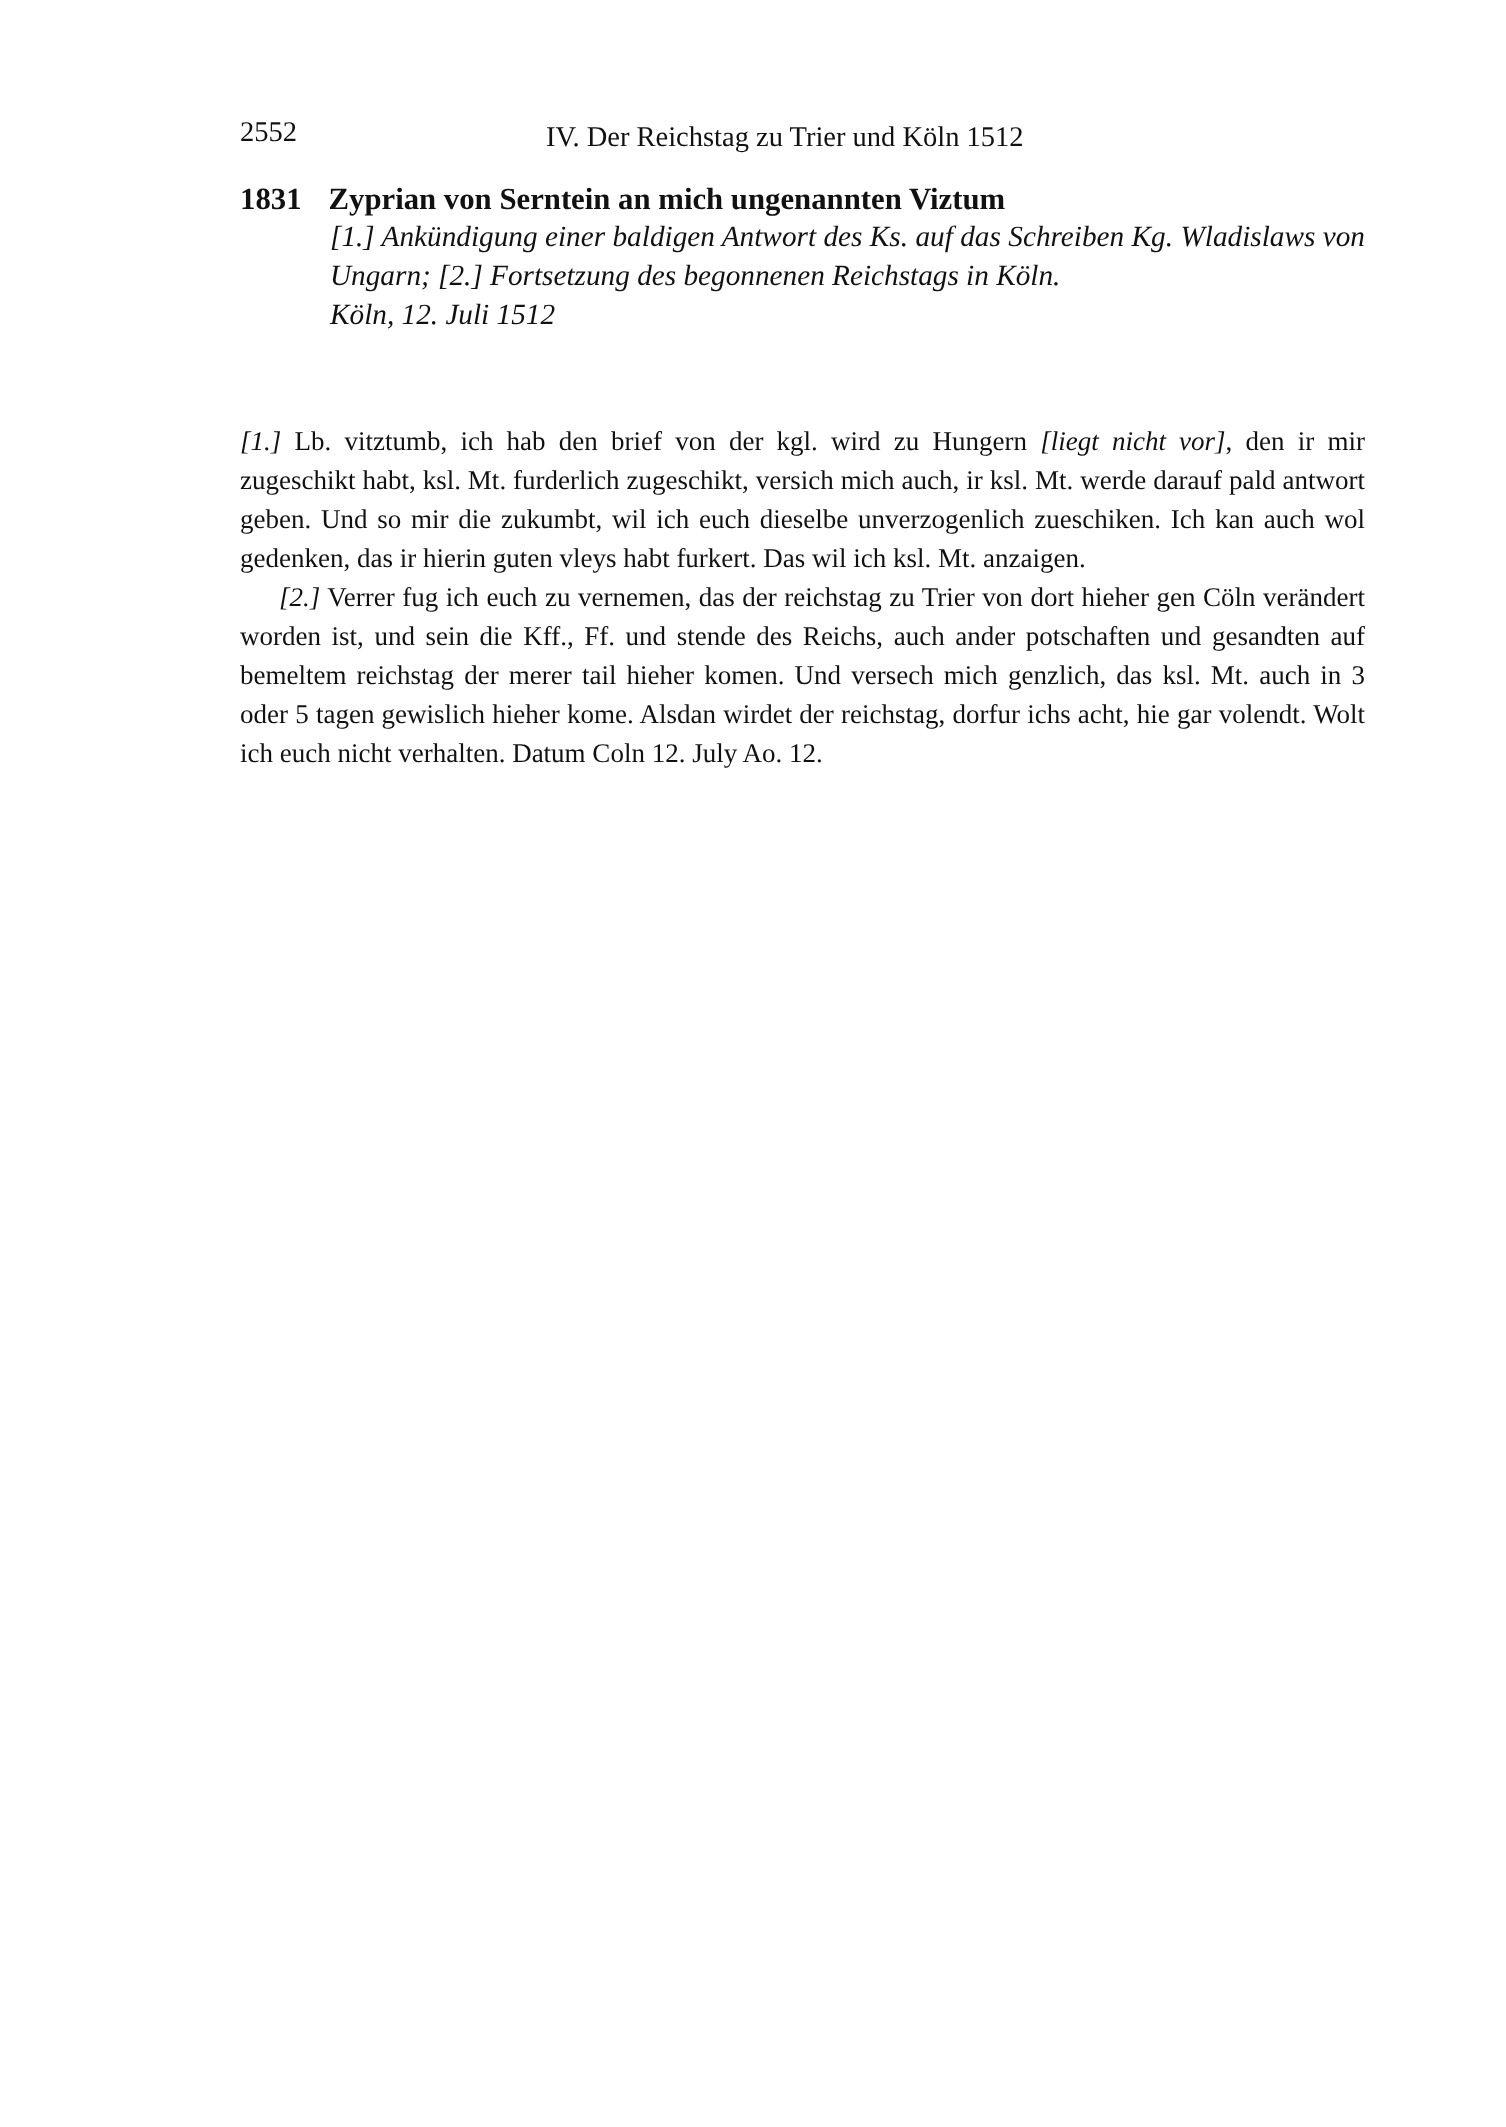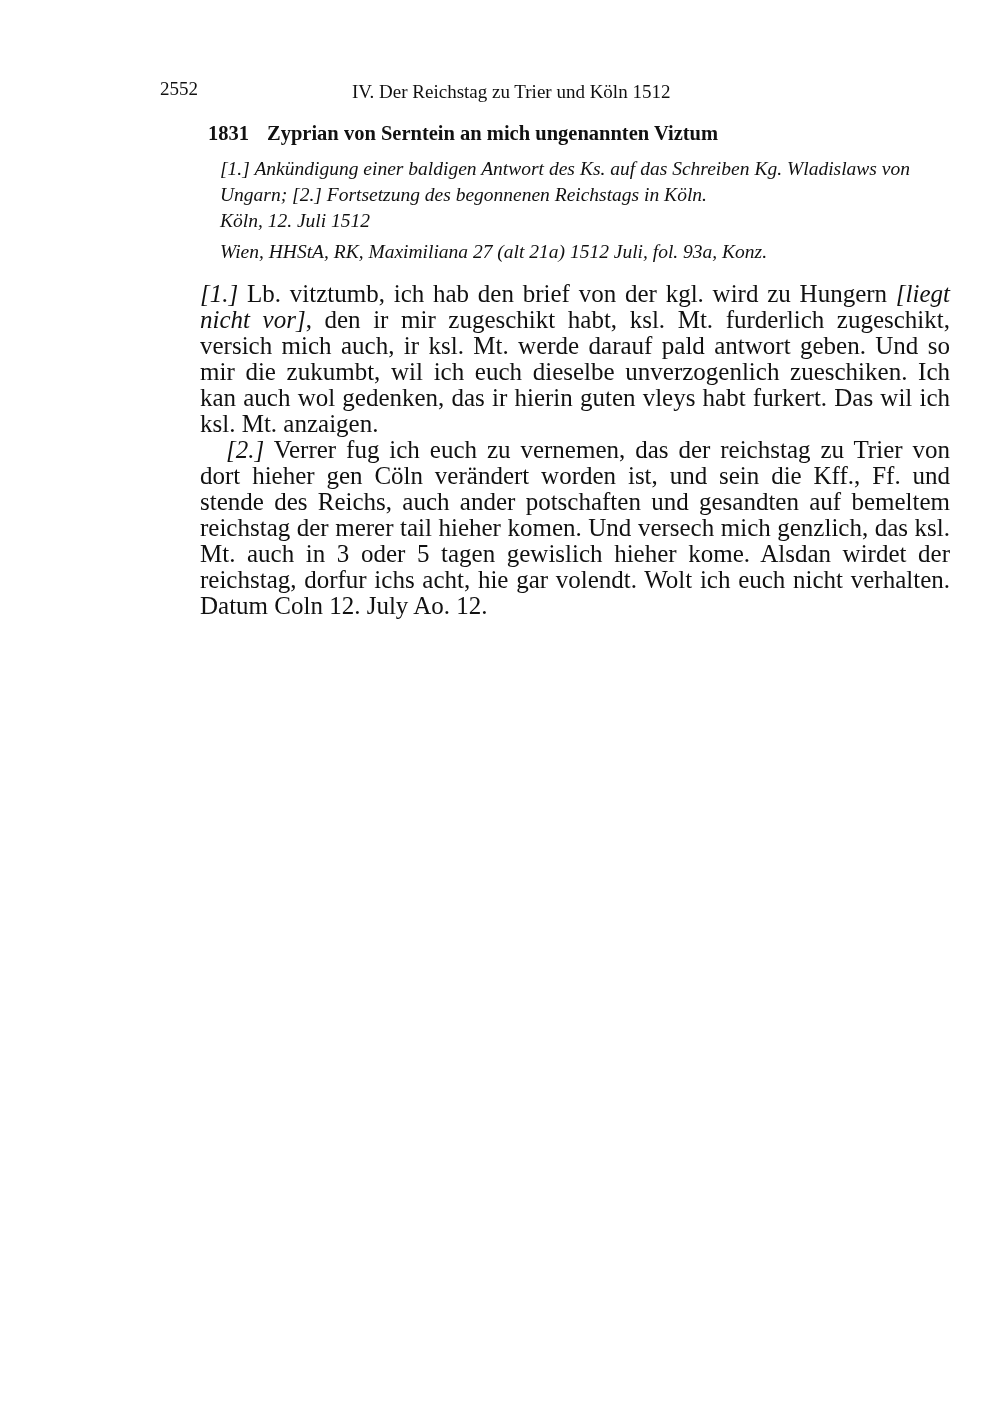--- a/index.html
+++ b/index.html
@@ -1,49 +1,48 @@
 <!DOCTYPE html>
 <html><head>
 <meta charset="utf-8">
 <style>
   html, body { margin: 0; padding: 0; background: #ffffff; }
   body { width: 1004px; height: 1418px; position: relative; overflow: hidden;
          font-family: "Liberation Serif", "DejaVu Serif", serif; color: #111; }
   .page { position: absolute; left: 160px; top: 0; width: 750px; }
   .running-head { position: absolute; top: 78px; left: 0; width: 750px; height: 30px; font-size: 21px; }
   .page-number { position: absolute; left: 0; top: 0; font-size: 19px; }
-  .running-title { position: absolute; left: 192px; top: 3px; font-size: 19px; }
+  .running-title { position: absolute; left: 204px; top: 3px; font-size: 19px; }
   .doc-heading { position: absolute; top: 122px; left: 0; width: 750px; font-weight: bold; font-size: 20.5px; white-space: nowrap; }
-  .doc-heading .num { display: inline-block; width: 59px; margin-left: 48px; }
-  .regest { position: absolute; left: 60px; top: 156px; width: 690px; font-style: italic; font-size: 19.5px; line-height: 26px; }
+  .doc-heading .num { display: inline-block; width: 59px; }
+  .regest { position: absolute; left: 60px; top: 146px; width: 690px; font-style: italic; font-size: 19.5px; line-height: 26px; }
   .regest p { margin: 0; }
   .regest .summary { text-align: justify; text-align-last: left; }
   .regest .date { margin-top: 0; }
   .regest .source { margin-top: 5px; }
-  .body-text { position: absolute; left: 0; top: 281px; width: 750px; font-size: 25px; line-height: 26px; margin-left: 40px; }
+  .body-text { position: absolute; left: 0; top: 281px; width: 750px; font-size: 18px; line-height: 26px; }
   .body-text p { margin: 0; text-align: justify; }
   .body-text p.indent { text-indent: 26px; }
   .it { font-style: italic; }
 </style>
 </head>
 <body>
 
 <div class="page">
   <div class="running-head">
     <span class="page-number">2552</span>
     <span class="running-title">IV. Der Reichstag zu Trier und Köln 1512</span>
   </div>
 
   <div class="doc-heading">
     <span class="num">1831</span><span>Zyprian von Serntein an mich ungenannten Viztum</span>
   </div>
 
   <div class="regest">
     <p class="summary">[1.] Ankündigung einer baldigen Antwort des Ks. auf das Schreiben Kg. Wladislaws von Ungarn; [2.] Fortsetzung des begonnenen Reichstags in Köln.</p>
     <p class="date">Köln, 12. Juli 1512</p>
-    <p class="source">Wien, HHStA, RK, Maximiliana 27 (alt 21a) 1512 Juli, fol. 93a, Konz.</p>
   </div>
 
   <div class="body-text">
     <p><span class="it">[1.]</span><span> Lb. vitztumb, ich hab den brief von der kgl. wird zu Hungern </span><span class="it">[liegt nicht vor]</span><span>, den ir mir zugeschikt habt, ksl. Mt. furderlich zugeschikt, versich mich auch, ir ksl. Mt. werde darauf pald antwort geben. Und so mir die zukumbt, wil ich euch dieselbe unverzogenlich zueschiken. Ich kan auch wol gedenken, das ir hierin guten vleys habt furkert. Das wil ich ksl. Mt. anzaigen.</span></p>
     <p class="indent"><span class="it">[2.]</span><span> Verrer fug ich euch zu vernemen, das der reichstag zu Trier von dort hieher gen Cöln verändert worden ist, und sein die Kff., Ff. und stende des Reichs, auch ander potschaften und gesandten auf bemeltem reichstag der merer tail hieher komen. Und versech mich genzlich, das ksl. Mt. auch in 3 oder 5 tagen gewislich hieher kome. Alsdan wirdet der reichstag, dorfur ichs acht, hie gar volendt. Wolt ich euch nicht verhalten. Datum Coln 12. July Ao. 12.</span></p>
   </div>
 </div>
 
 </body></html>

